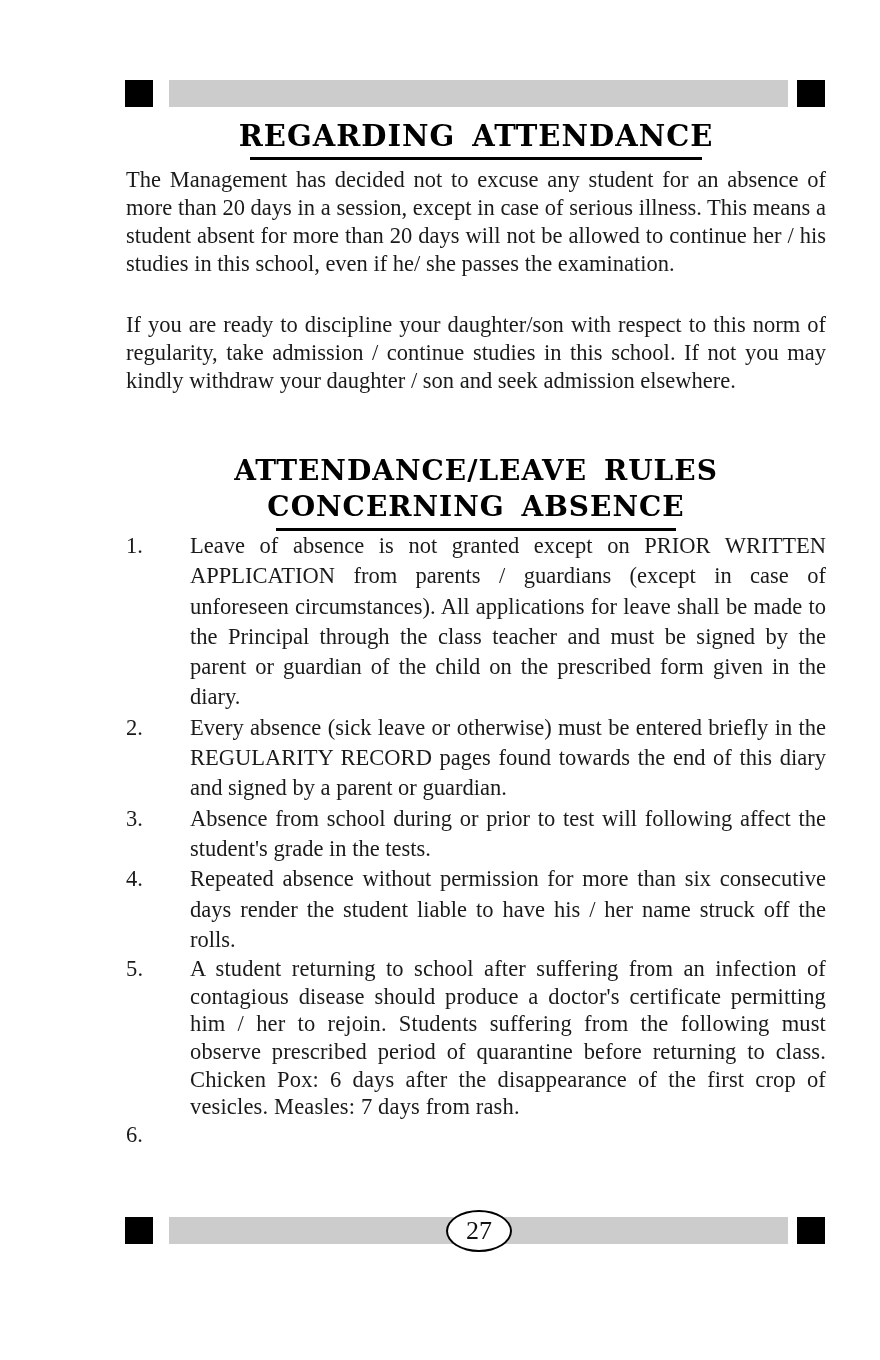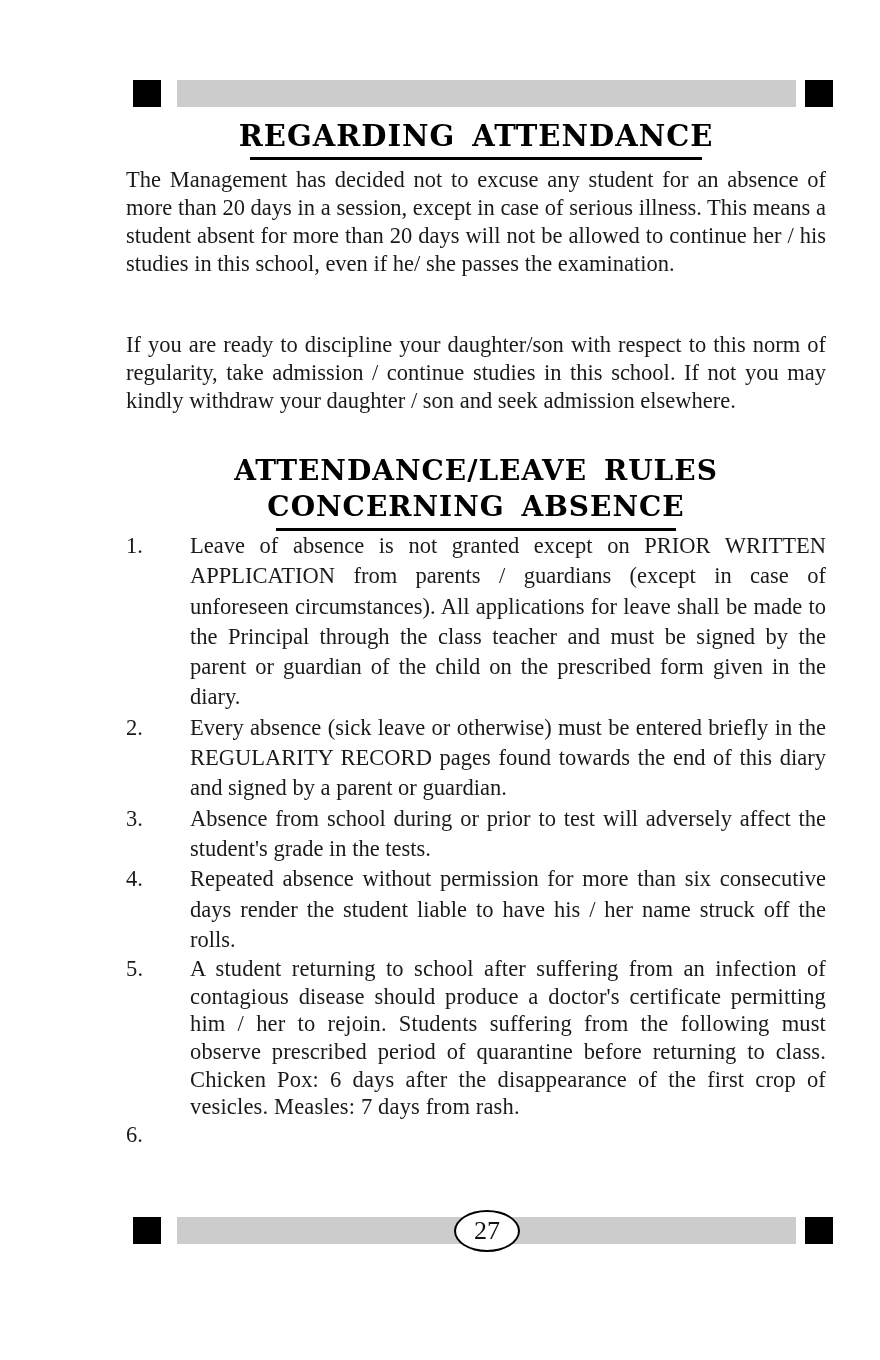--- a/index.html
+++ b/index.html
@@ -19,21 +19,20 @@
       position: absolute;
       left: 16px; top: 0;
       width: 880px; height: 1016px;
     }
     
     .bar-row {
       position: absolute;
       left: 109px;
       width: 700px;
       height: 27px;
-      margin-left: 8px;
     }
     .bar-row.top { top: 80px; }
     .bar-row.bottom { top: 1217px; }
     .sq {
       position: absolute;
       top: 0;
       width: 28px;
       height: 27px;
       background: #000;
     }
@@ -105,21 +104,21 @@
       left: 110px;
       width: 700px;
       font-size: 22.5px;
       line-height: 28px;
       text-align: justify;
       text-align-last: left;
       margin: 0;
       font-family: Liberation Serif, serif;
     }
     .p1 { top: 166px; }
-    .p2 { top: 311px; margin-top: 20px; }
+    .p2 { top: 311px; }
     
     .rule-list {
       position: absolute;
       left: 110px;
       top: 531px;
       width: 700px;
       margin: 0;
       padding: 0;
       list-style: none;
     }
@@ -169,21 +168,21 @@
     <li class="rule-item i1">
       <span class="rule-num">1.</span>
       <span>Leave of absence is not granted except on PRIOR WRITTEN APPLICATION from parents / guardians (except in case of unforeseen circumstances). All applications for leave shall be made to the Principal through the class teacher and must be signed by the parent or guardian of the child on the prescribed form given in the diary.</span>
     </li>
     <li class="rule-item i2">
       <span class="rule-num">2.</span>
       <span>Every absence (sick leave or otherwise) must be entered briefly in the REGULARITY RECORD pages found towards the end of this diary and signed by a parent or guardian.</span>
     </li>
     <li class="rule-item i3">
       <span class="rule-num">3.</span>
-      <span>Absence from school during or prior to test will adversely affect the student's grade in the tests.</span>
+      <span>Absence from school during or prior to test will following affect the student's grade in the tests.</span>
     </li>
     <li class="rule-item i4">
       <span class="rule-num">4.</span>
       <span>Repeated absence without permission for more than six consecutive days render the student liable to have his / her name struck off the rolls.</span>
     </li>
     <li class="rule-item i5">
       <span class="rule-num">5.</span>
       <span>A student returning to school after suffering from an infection of contagious disease should produce a doctor's certificate permitting him / her to rejoin. Students suffering from the following must observe prescribed period of quarantine before returning to class. Chicken Pox: 6 days after the disappearance of the first crop of vesicles. Measles: 7 days from rash.</span>
     </li>
     <li class="rule-item i6">

